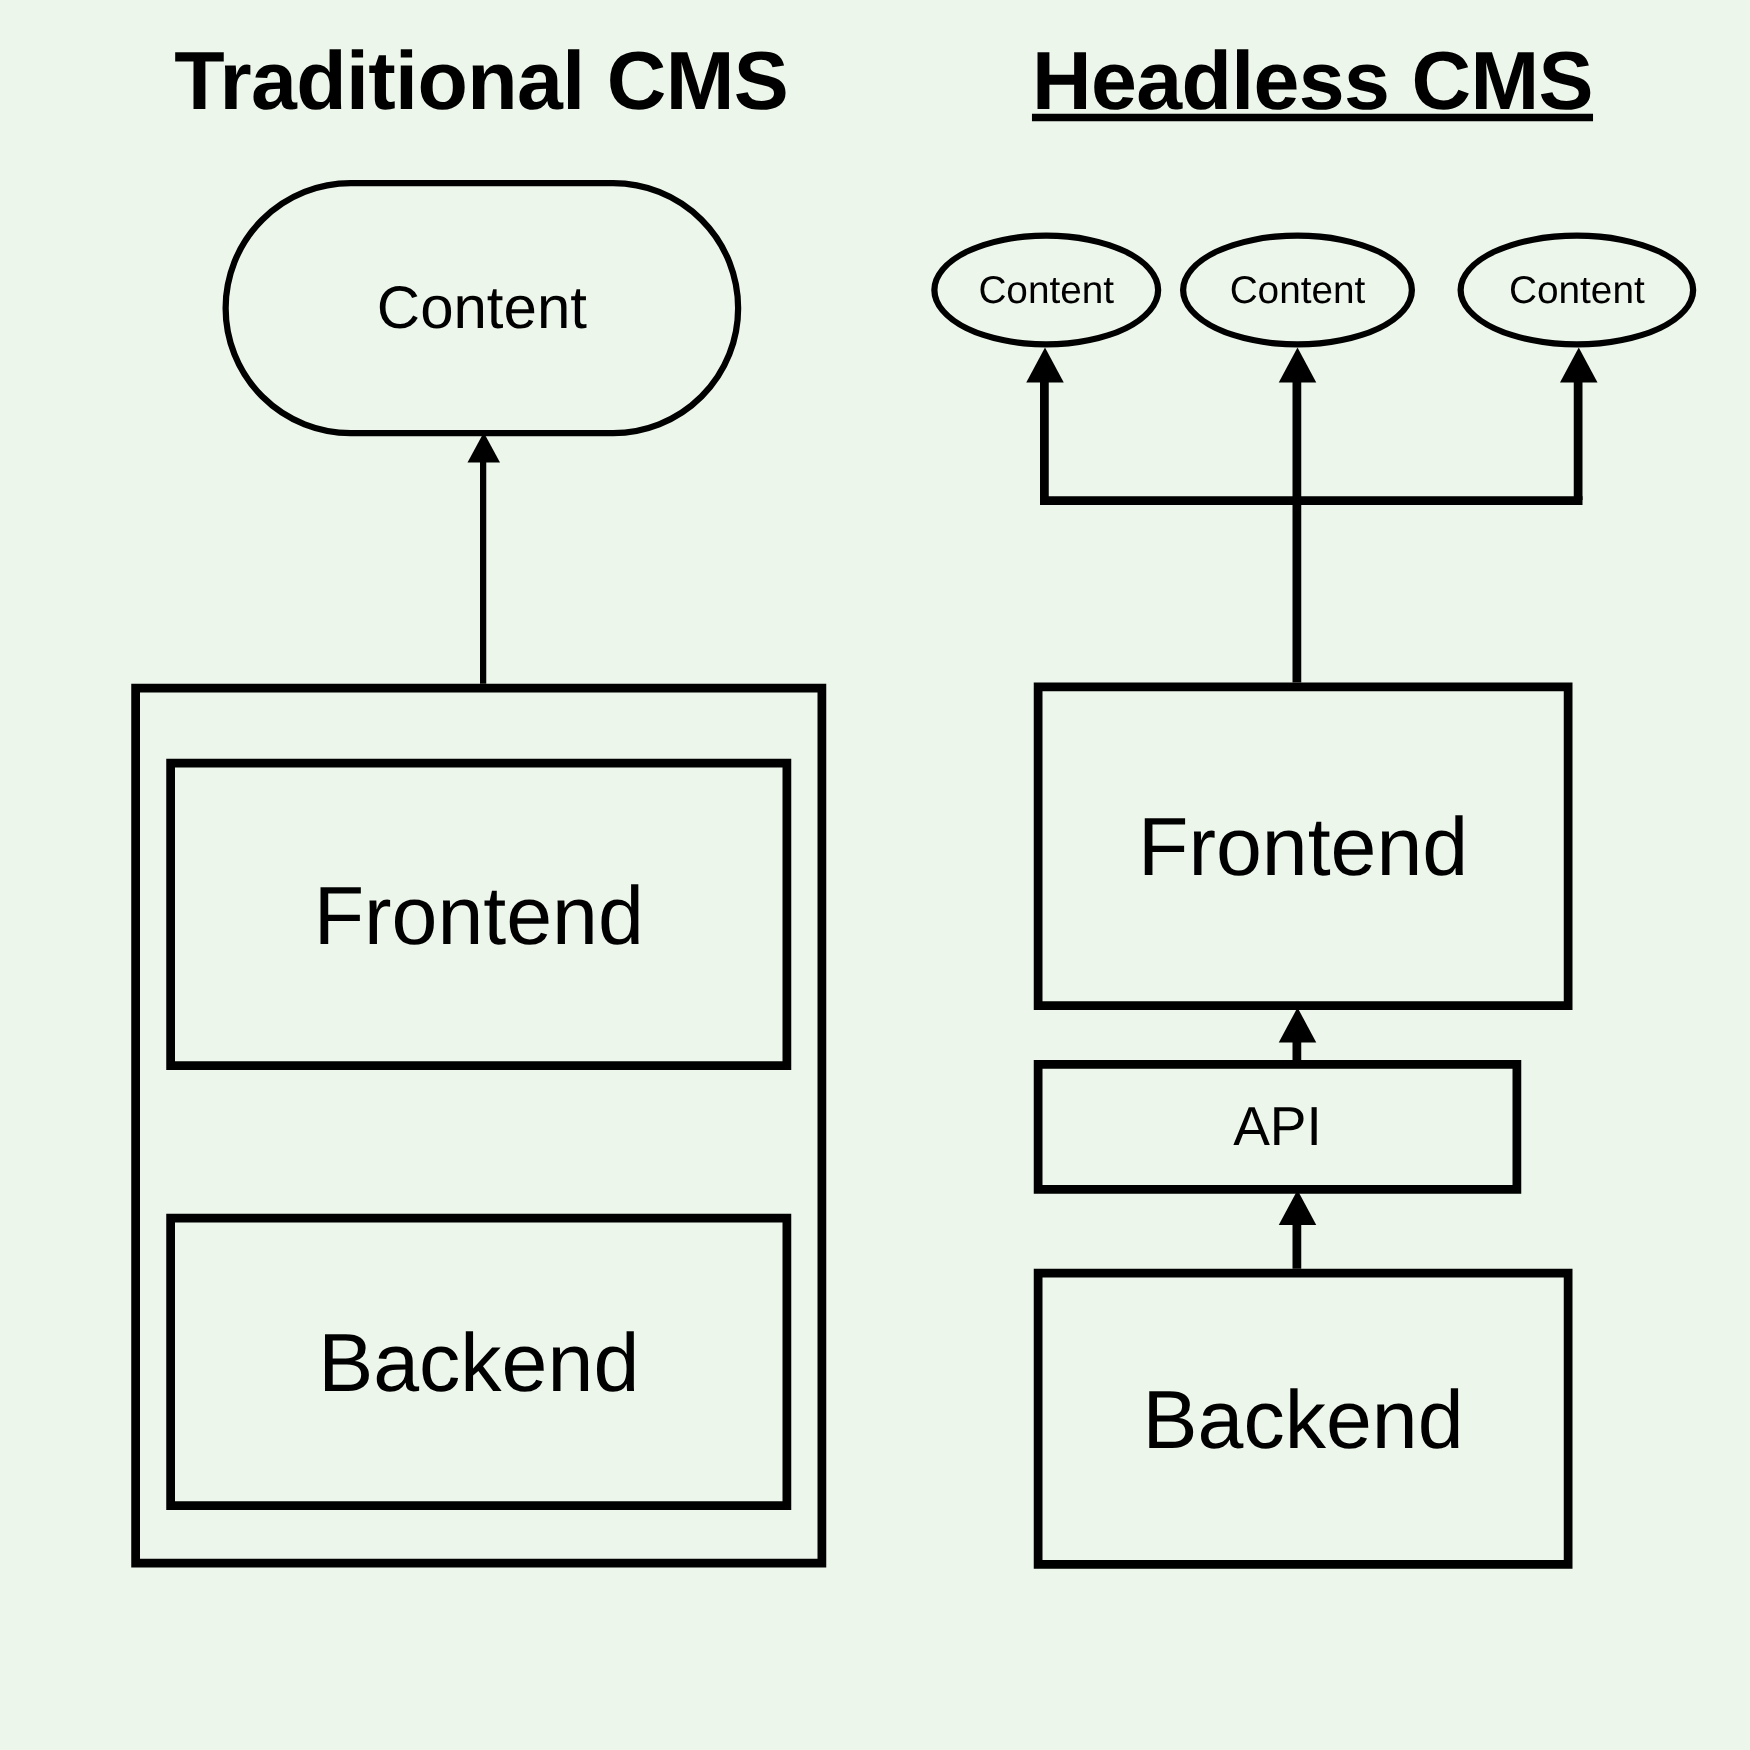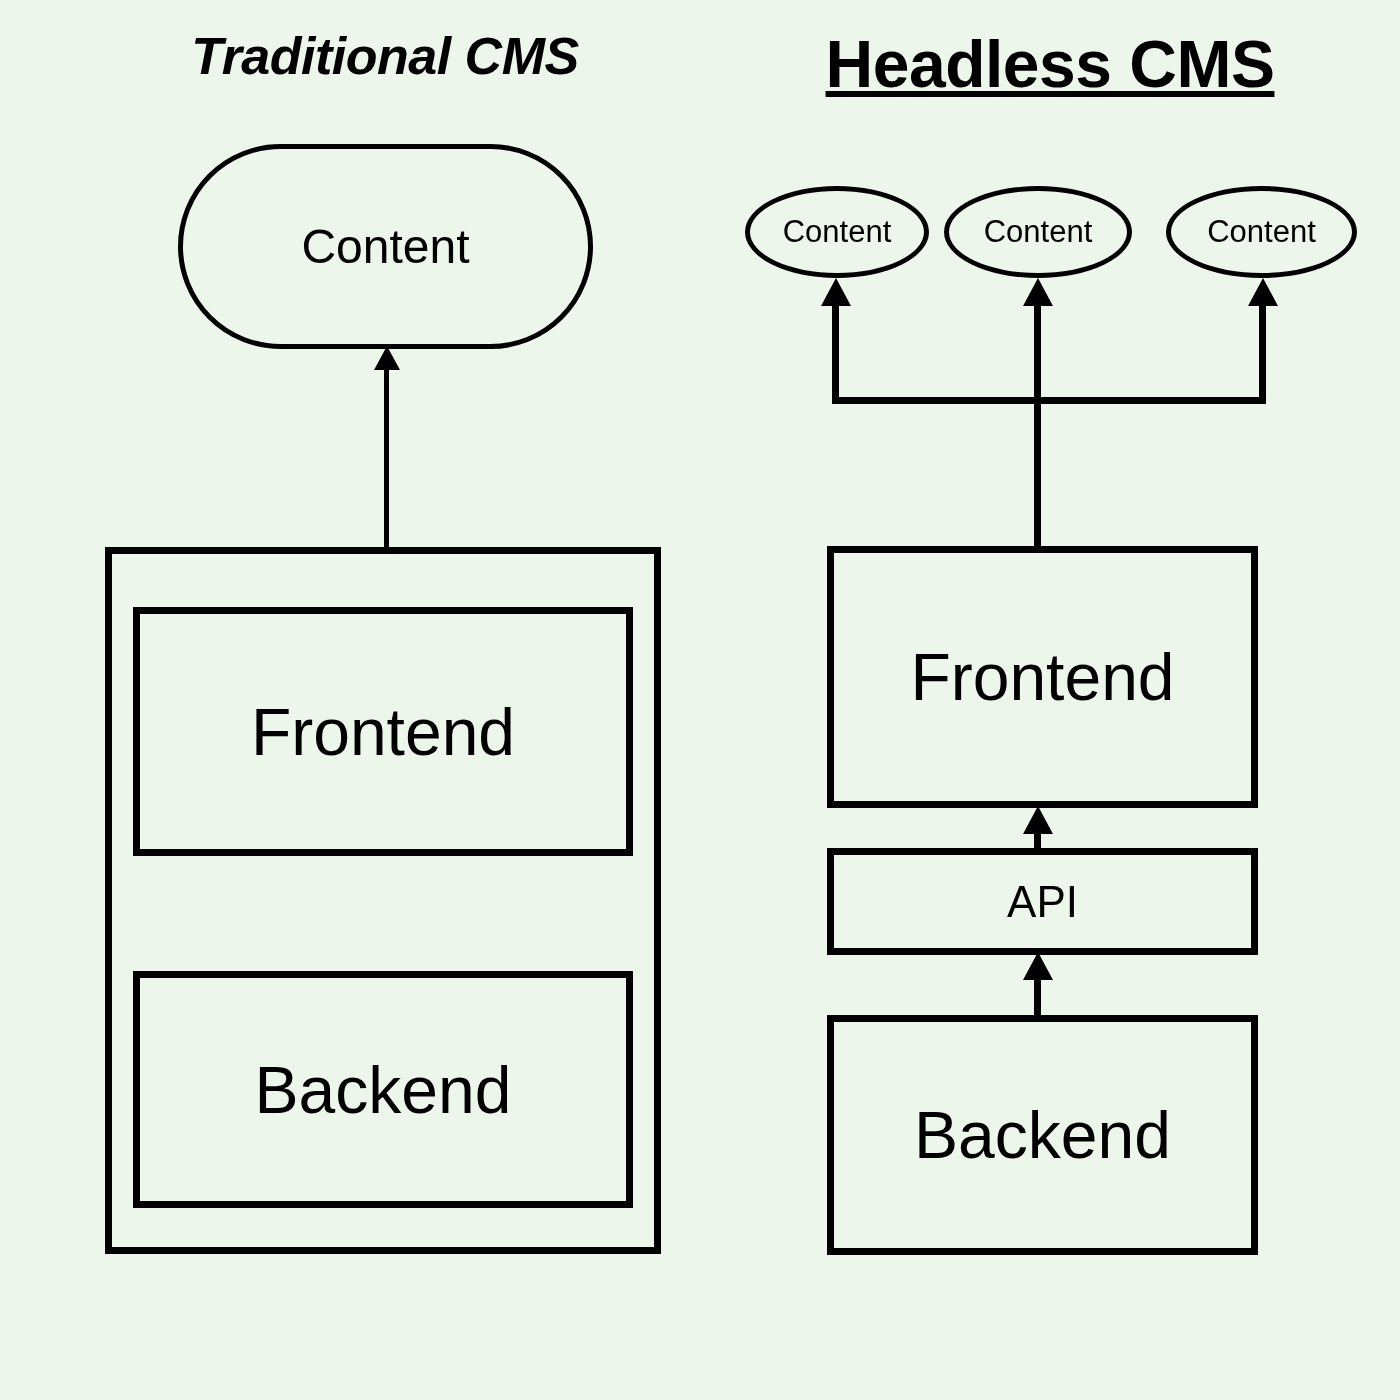--- a/index.html
+++ b/index.html
@@ -26,22 +26,21 @@
     font-weight: bold;
     color: #000000;
     letter-spacing: -0.5px;
     white-space: nowrap;
     text-align: center;
   }
   #title-traditional {
     left: 0px;
     top: 26px;
     width: 770px;
-    font-size: 52px;
-    font-style: italic;
+    font-size: 66px;
   }
   #title-headless {
     left: 700px;
     top: 26px;
     width: 700px;
     font-size: 66px;
     text-decoration: underline;
   }
 
   
@@ -118,21 +117,21 @@
   #box-frontend-right {
     left: 827px;
     top: 546px;
     width: 431px;
     height: 262px;
     font-size: 66px;
   }
   #box-api-right {
     left: 827px;
     top: 848px;
-    width: 431px;
+    width: 390px;
     height: 107px;
     font-size: 44px;
   }
   #box-backend-right {
     left: 827px;
     top: 1015px;
     width: 431px;
     height: 240px;
     font-size: 66px;
   }

